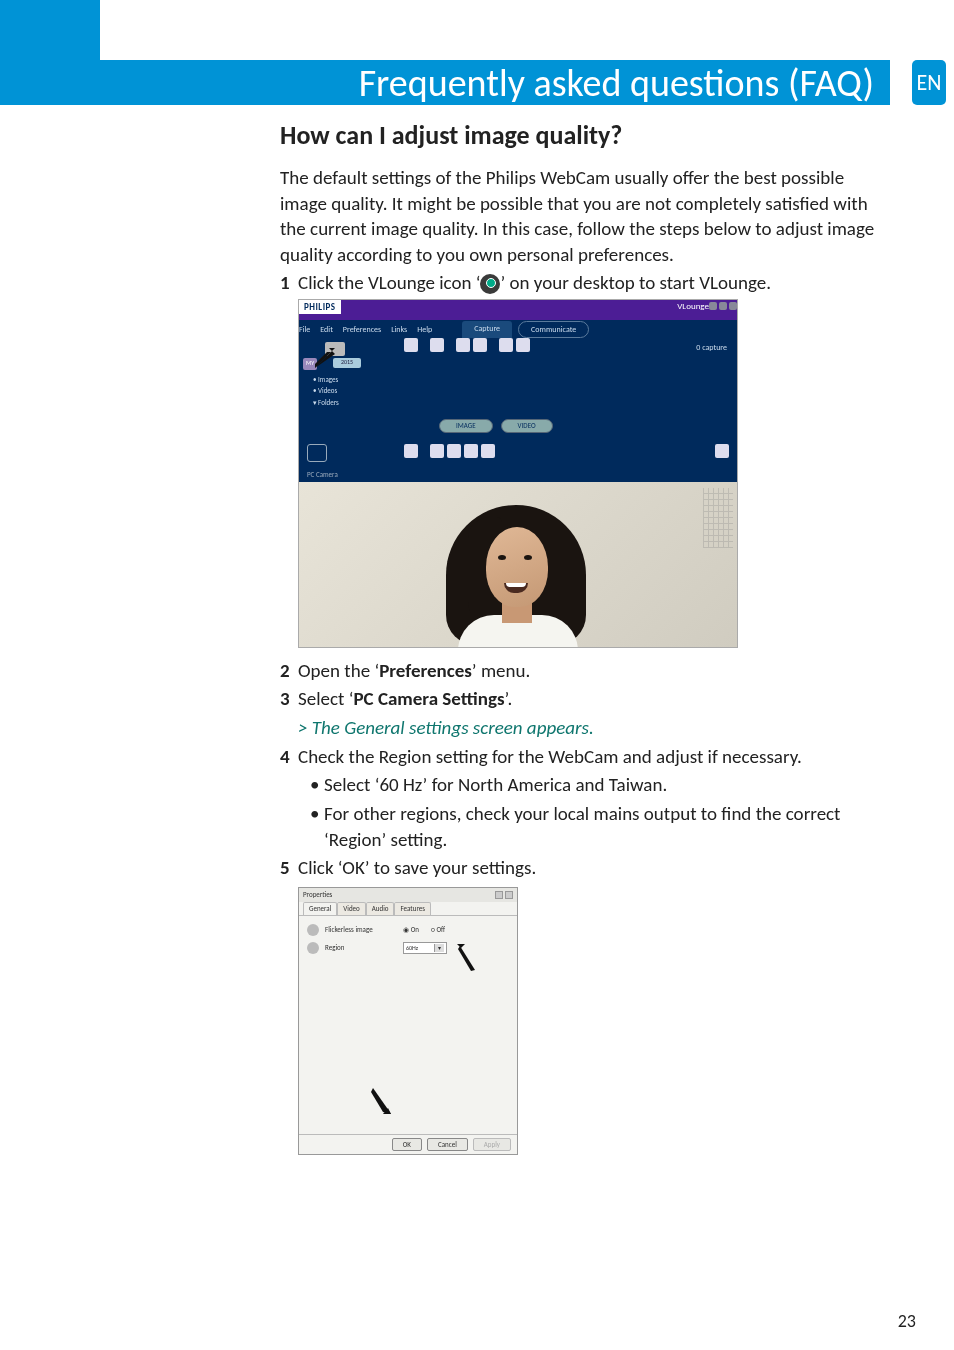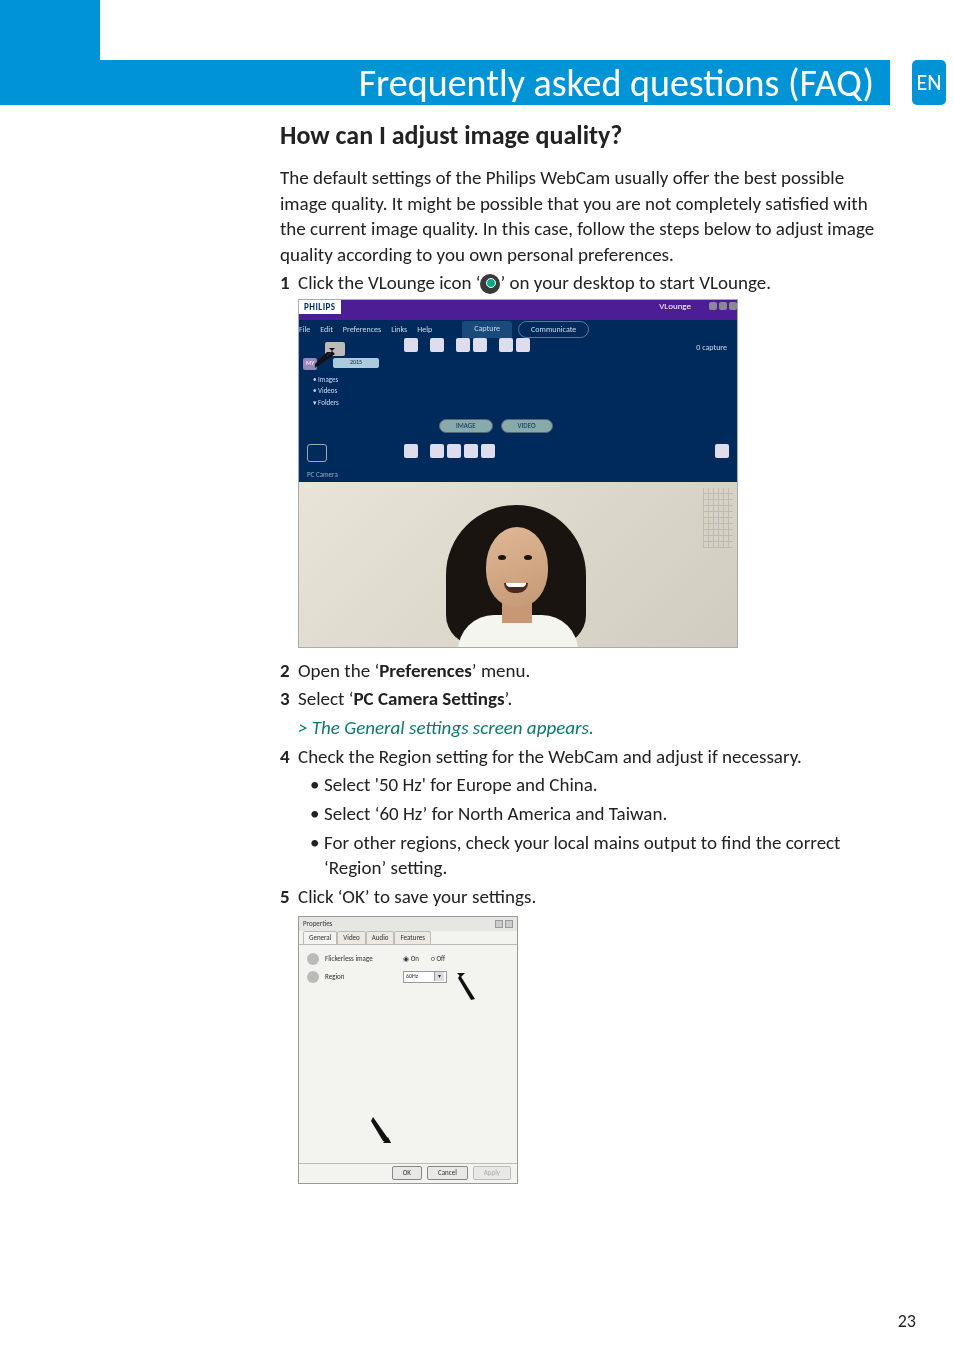--- a/index.html
+++ b/index.html
@@ -55,21 +55,21 @@
       font-size: 9px; color: #333; background: #f7f7f7;
     }
     .fig1-top {
       background: #4c1d95; height: 20px; display: flex; align-items: flex-start;
       justify-content: space-between; padding: 0 0;
     }
     .fig1-logo {
       background: #fff; color: #002a5c; font-weight: 700; font-size: 9px;
       padding: 1px 5px; letter-spacing: 0.5px;
     }
-    .fig1-vlounge { color: #fff; font-size: 9px; display: flex; align-items: center; gap: 18px; }
+    .fig1-vlounge { color: #fff; font-size: 9px; display: flex; align-items: center; gap: 0; }
     .fig1-vlounge-dots { display: flex; gap: 2px; }
     .fig1-vlounge-dots span { width: 8px; height: 8px; border-radius: 2px; background: #889; }
     .fig1-menu {
       background: #002a5c; height: 18px; display: flex; align-items: center; gap: 10px;
       padding: 0 0; color: #cde; font-size: 8px;
     }
     .fig1-tabs { display: flex; gap: 6px; margin-left: 20px; }
     .fig1-tab {
       background: #1a4a7c; color: #cde; padding: 2px 12px; border-radius: 3px 3px 0 0;
       font-size: 8px;
@@ -86,21 +86,21 @@
     .fig1-chip {
       position: absolute; width: 20px; height: 14px; background: #bbb;
       border-radius: 2px; top: 0; left: 18px;
     }
     .fig1-sidechip {
       position: absolute; top: 16px; left: -4px; background: #98b; color: #fff;
       font-size: 6px; padding: 1px 3px; border-radius: 2px;
     }
     .fig1-date {
       position: absolute; top: 16px; left: 26px; background: #acd; color: #224;
-      font-size: 6px; padding: 0 17px; border-radius: 2px;
+      font-size: 6px; padding: 0 8px; border-radius: 2px;
     }
     .fig1-arrow1 {
       position: absolute; top: 4px; left: 6px; width: 24px; height: 24px; z-index: 3;
     }
     .fig1-side-items { position: absolute; top: 32px; left: 6px; }
     .fig1-icons-row {
       display: flex; gap: 3px; position: absolute; top: 0; left: 105px;
     }
     .fig1-icon {
       width: 14px; height: 14px; background: #dde; border-radius: 2px;
@@ -348,23 +348,20 @@
       <span>Select ‘</span><span class="bold">PC Camera Settings</span><span>’.</span>
     </span>
   </div>
   <div class="italic-note">&gt; The General settings screen appears.</div>
 
   <div class="step">
     <span class="step-num">4</span>
     <span class="step-body">Check the Region setting for the WebCam and adjust if necessary.</span>
   </div>
   <div class="bullet">
-        <span>Select '50 Hz' for Europe and China.</span>
-      </div>
-  <div class="bullet">
         <span>Select ‘60 Hz’ for North America and Taiwan.</span>
       </div>
   <div class="bullet">
         <span>For other regions, check your local mains output to find the correct ‘Region’ setting.</span>
       </div>
 
   <div class="step">
     <span class="step-num">5</span>
     <span class="step-body">Click ‘OK’ to save your settings.</span>
   </div>

